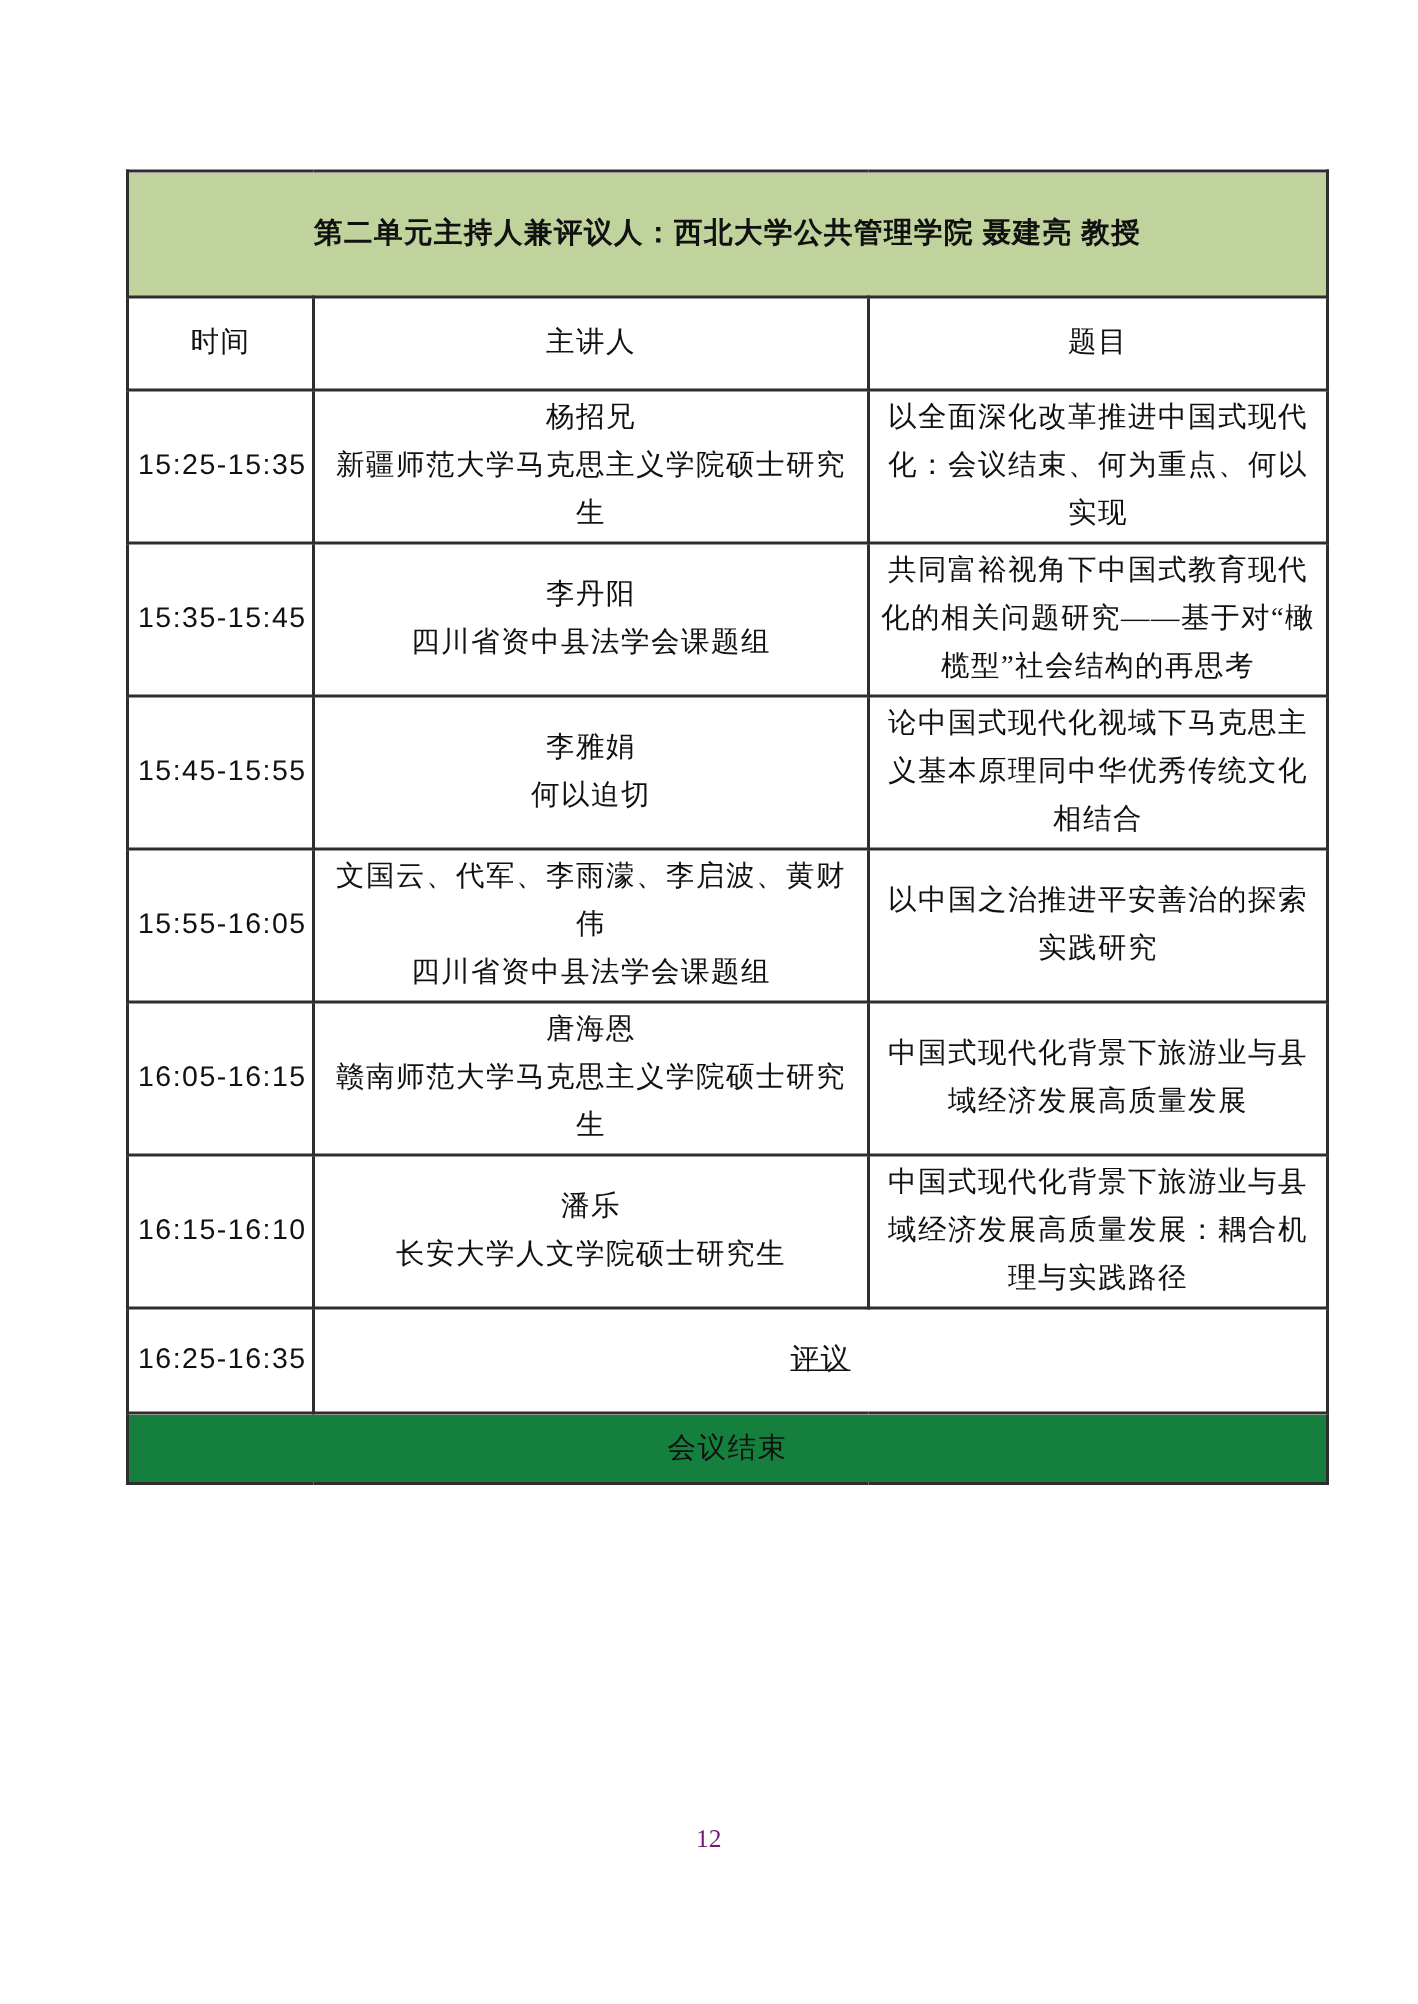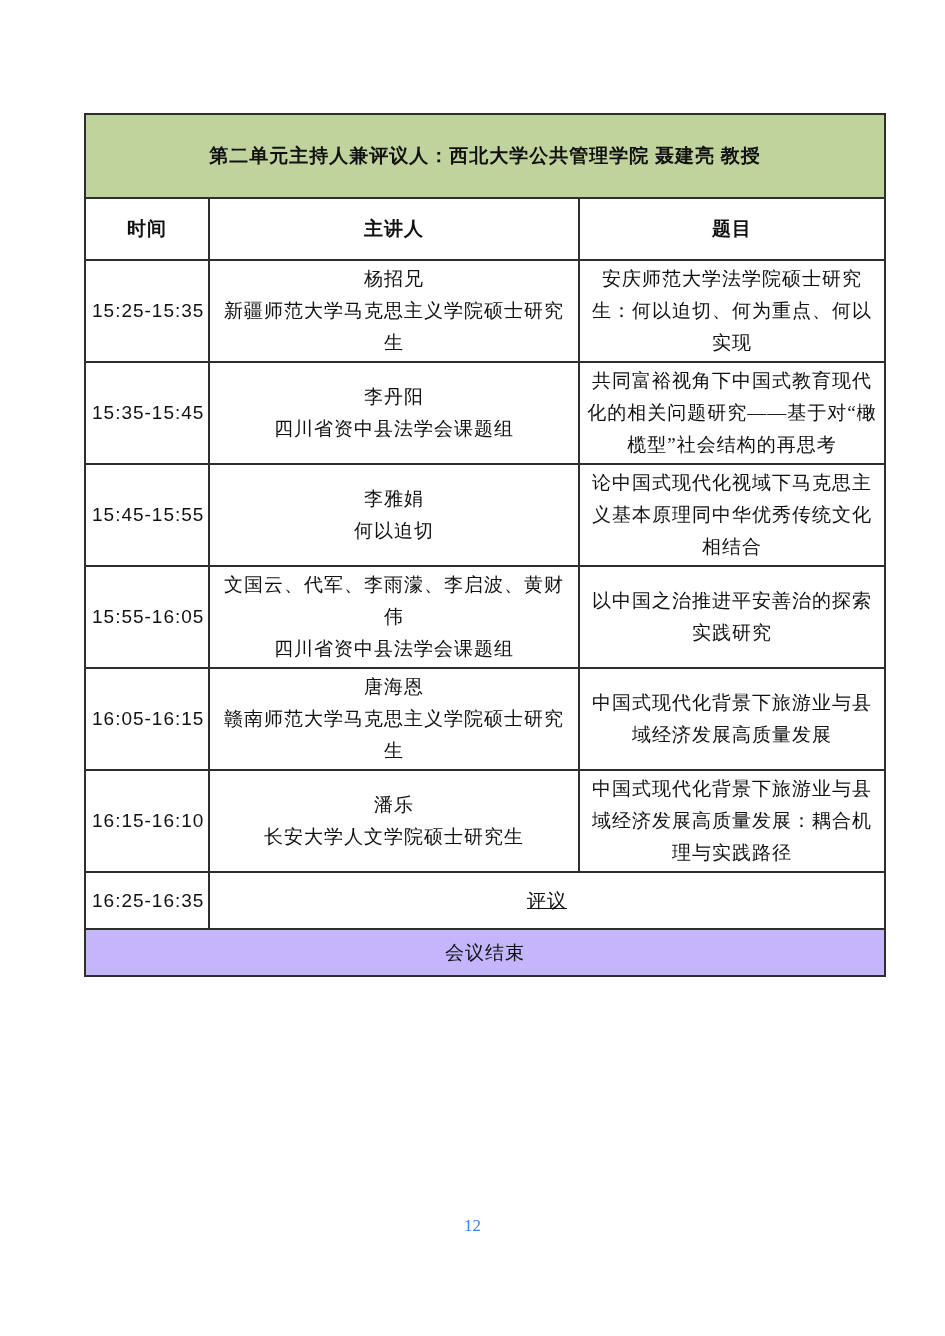--- a/index.html
+++ b/index.html
@@ -39,45 +39,45 @@
     overflow: hidden;
   }
   .session-cell {
     background: #c1d39c;
     height: 78px;
     font-weight: bold;
     font-size: 19px;
   }
   .col-header {
     height: 56px;
-    font-weight: bold;
+    font-weight: normal;
     font-size: 19px;
   }
   .time-cell {
     font-family: "Liberation Sans", "DejaVu Sans", sans-serif;
     font-size: 17px;
     letter-spacing: 0.5px;
     white-space: nowrap;
   }
   .footer-cell {
-    background: #c4b5fd;
+    background: #15803d;
     height: 41px;
     font-size: 19px;
     margin-top: 24px;
   }
   .review-cell { font-size: 19px; text-decoration: underline; }
   .page-number {
     position: absolute;
     top: 1216px;
     left: 0;
     width: 100%;
     text-align: center;
     font-size: 17px;
     letter-spacing: 0;
-    color: #3b82f6;
+    color: #701a75;
   }
 </style>
 </head>
 <body>
 
 <div class="page">
 
   <table class="schedule">
     <colgroup>
       <col style="width:124px">
@@ -94,21 +94,21 @@
         <th class="col-header">题目</th>
       </tr>
 
 
       <tr style="height:96px">
         <td class="time-cell">15:25-15:35</td>
         <td>
           <div>杨招兄</div>
           <div>新疆师范大学马克思主义学院硕士研究生</div>
         </td>
-        <td>安庆师范大学法学院硕士研究生：何以迫切、何为重点、何以实现</td>
+        <td>以全面深化改革推进中国式现代化：会议结束、何为重点、何以实现</td>
       </tr>
 
       <tr style="height:93px">
         <td class="time-cell">15:35-15:45</td>
         <td>
           <div>李丹阳</div>
           <div>四川省资中县法学会课题组</div>
         </td>
         <td>共同富裕视角下中国式教育现代化的相关问题研究——基于对“橄榄型”社会结构的再思考</td>
       </tr>
@@ -142,21 +142,21 @@
 
       <tr style="height:92px">
         <td class="time-cell">16:15-16:10</td>
         <td>
           <div>潘乐</div>
           <div>长安大学人文学院硕士研究生</div>
         </td>
         <td>中国式现代化背景下旅游业与县域经济发展高质量发展：耦合机理与实践路径</td>
       </tr>
 
-      <tr style="height:57px">
+      <tr style="height:70px">
         <td class="time-cell">16:25-16:35</td>
         <td colspan="2" class="review-cell">评议</td>
       </tr>
 
       <tr>
         <td colspan="3" class="footer-cell">会议结束</td>
       </tr>
     </tbody>
   </table>
 

